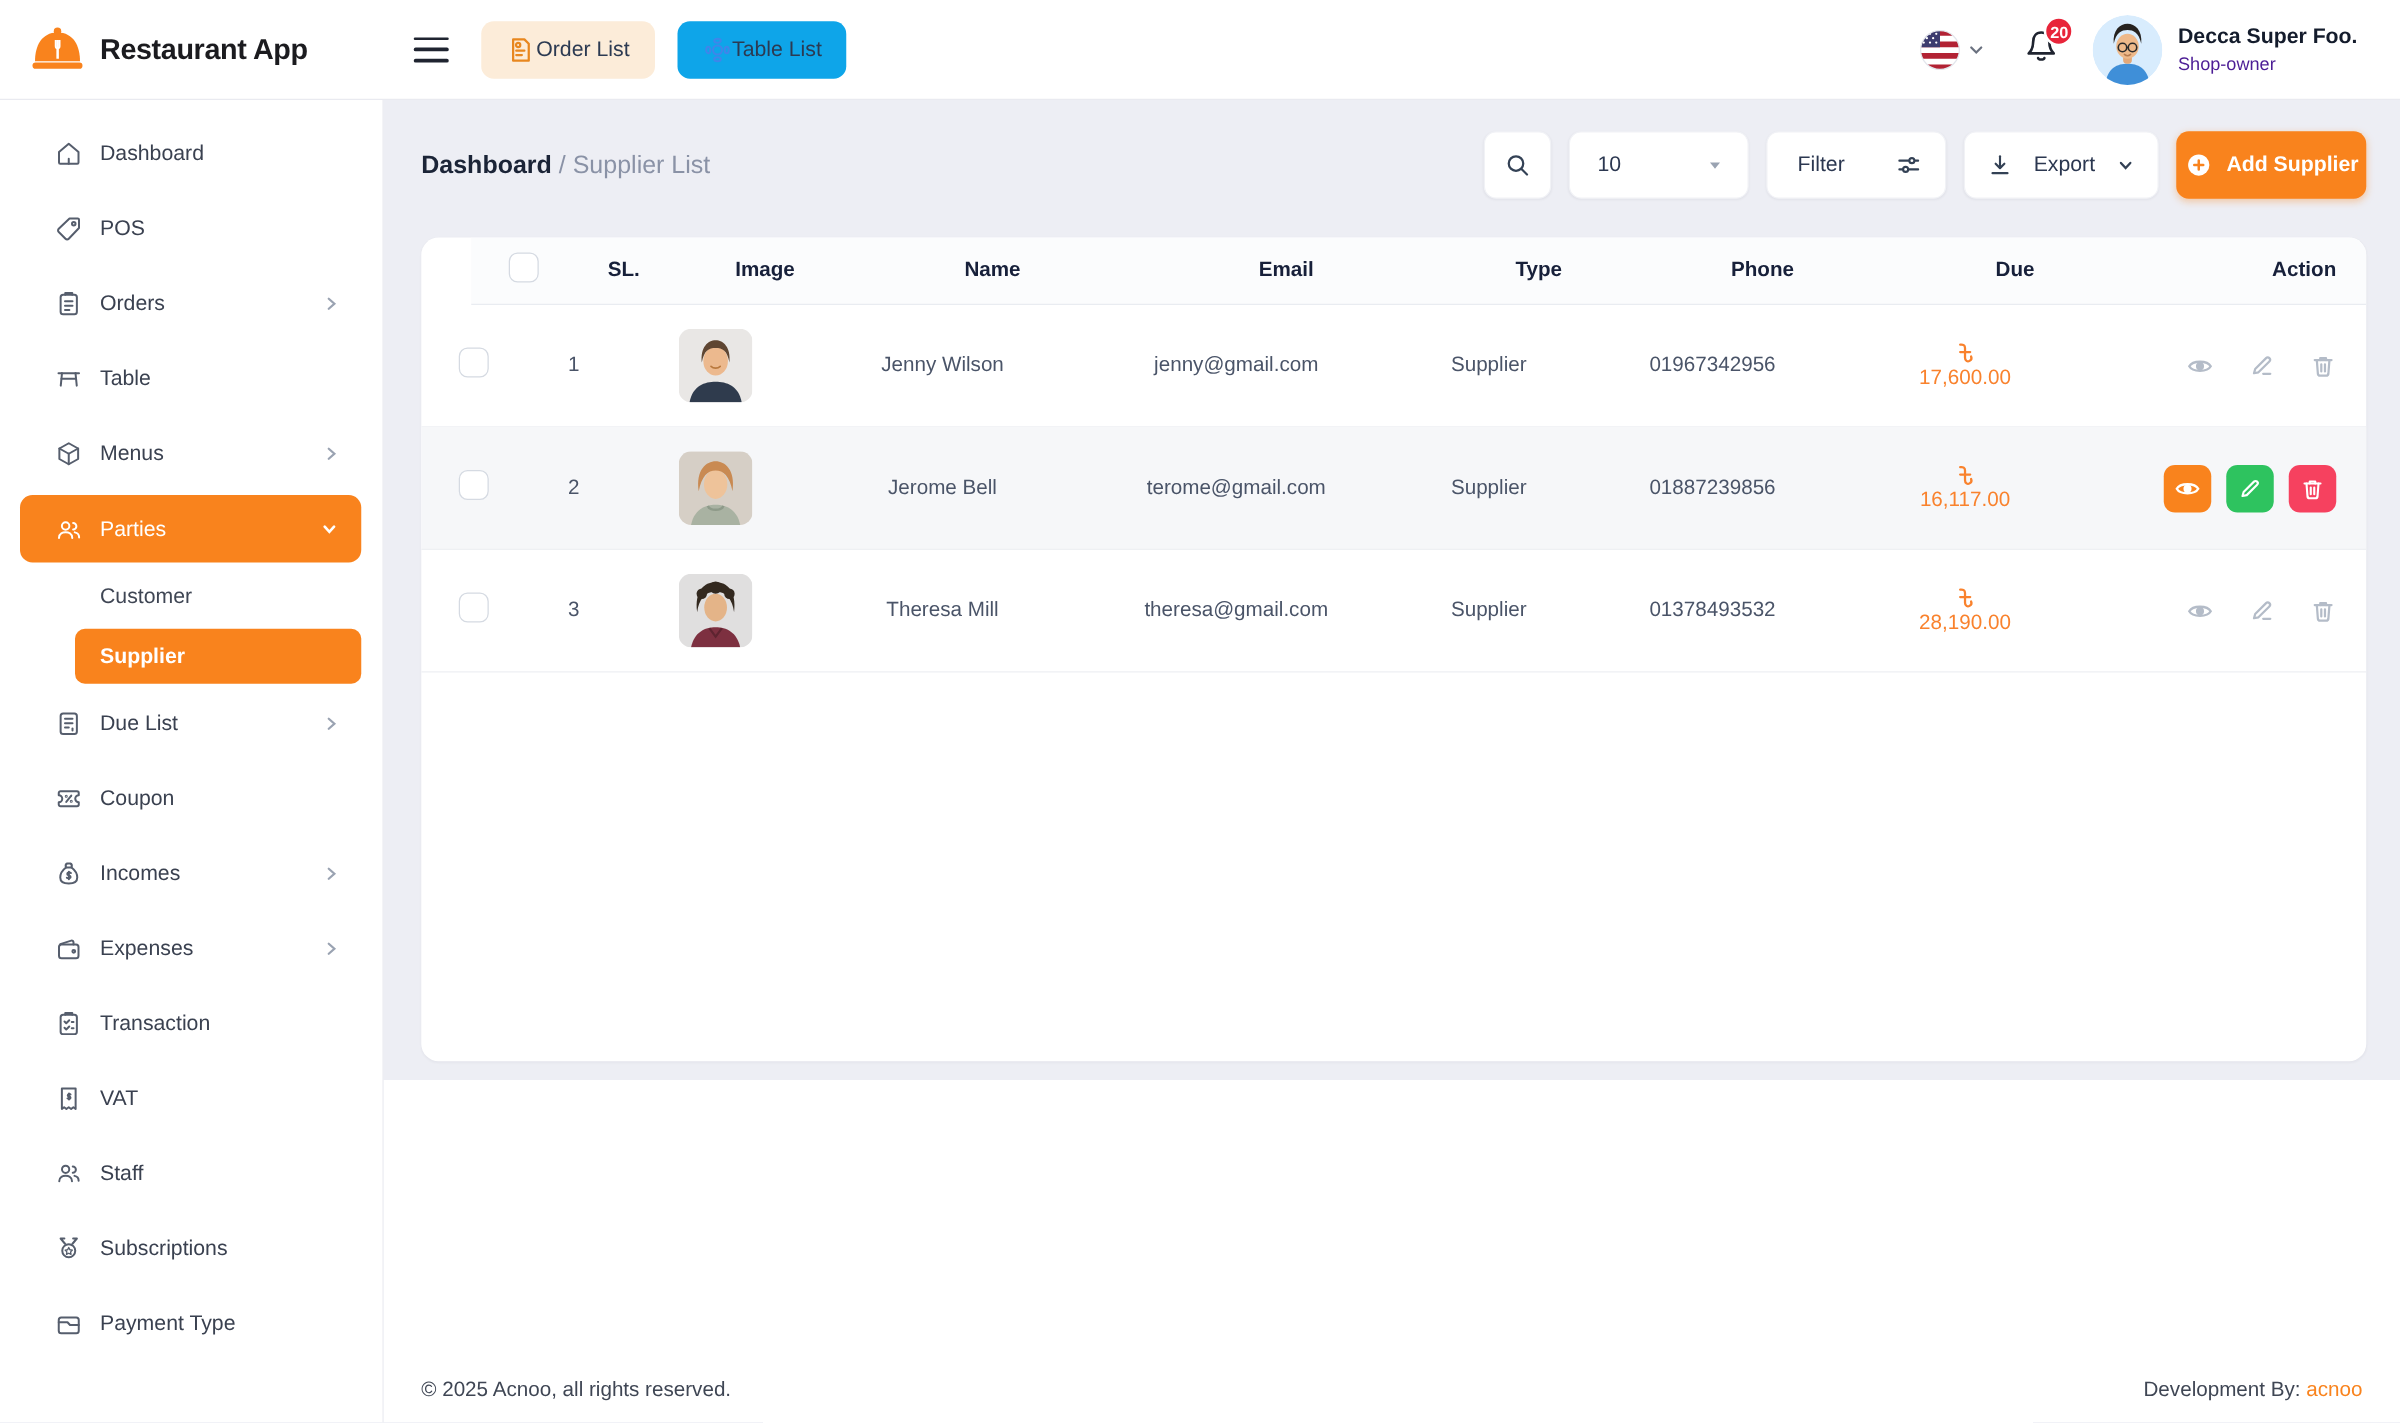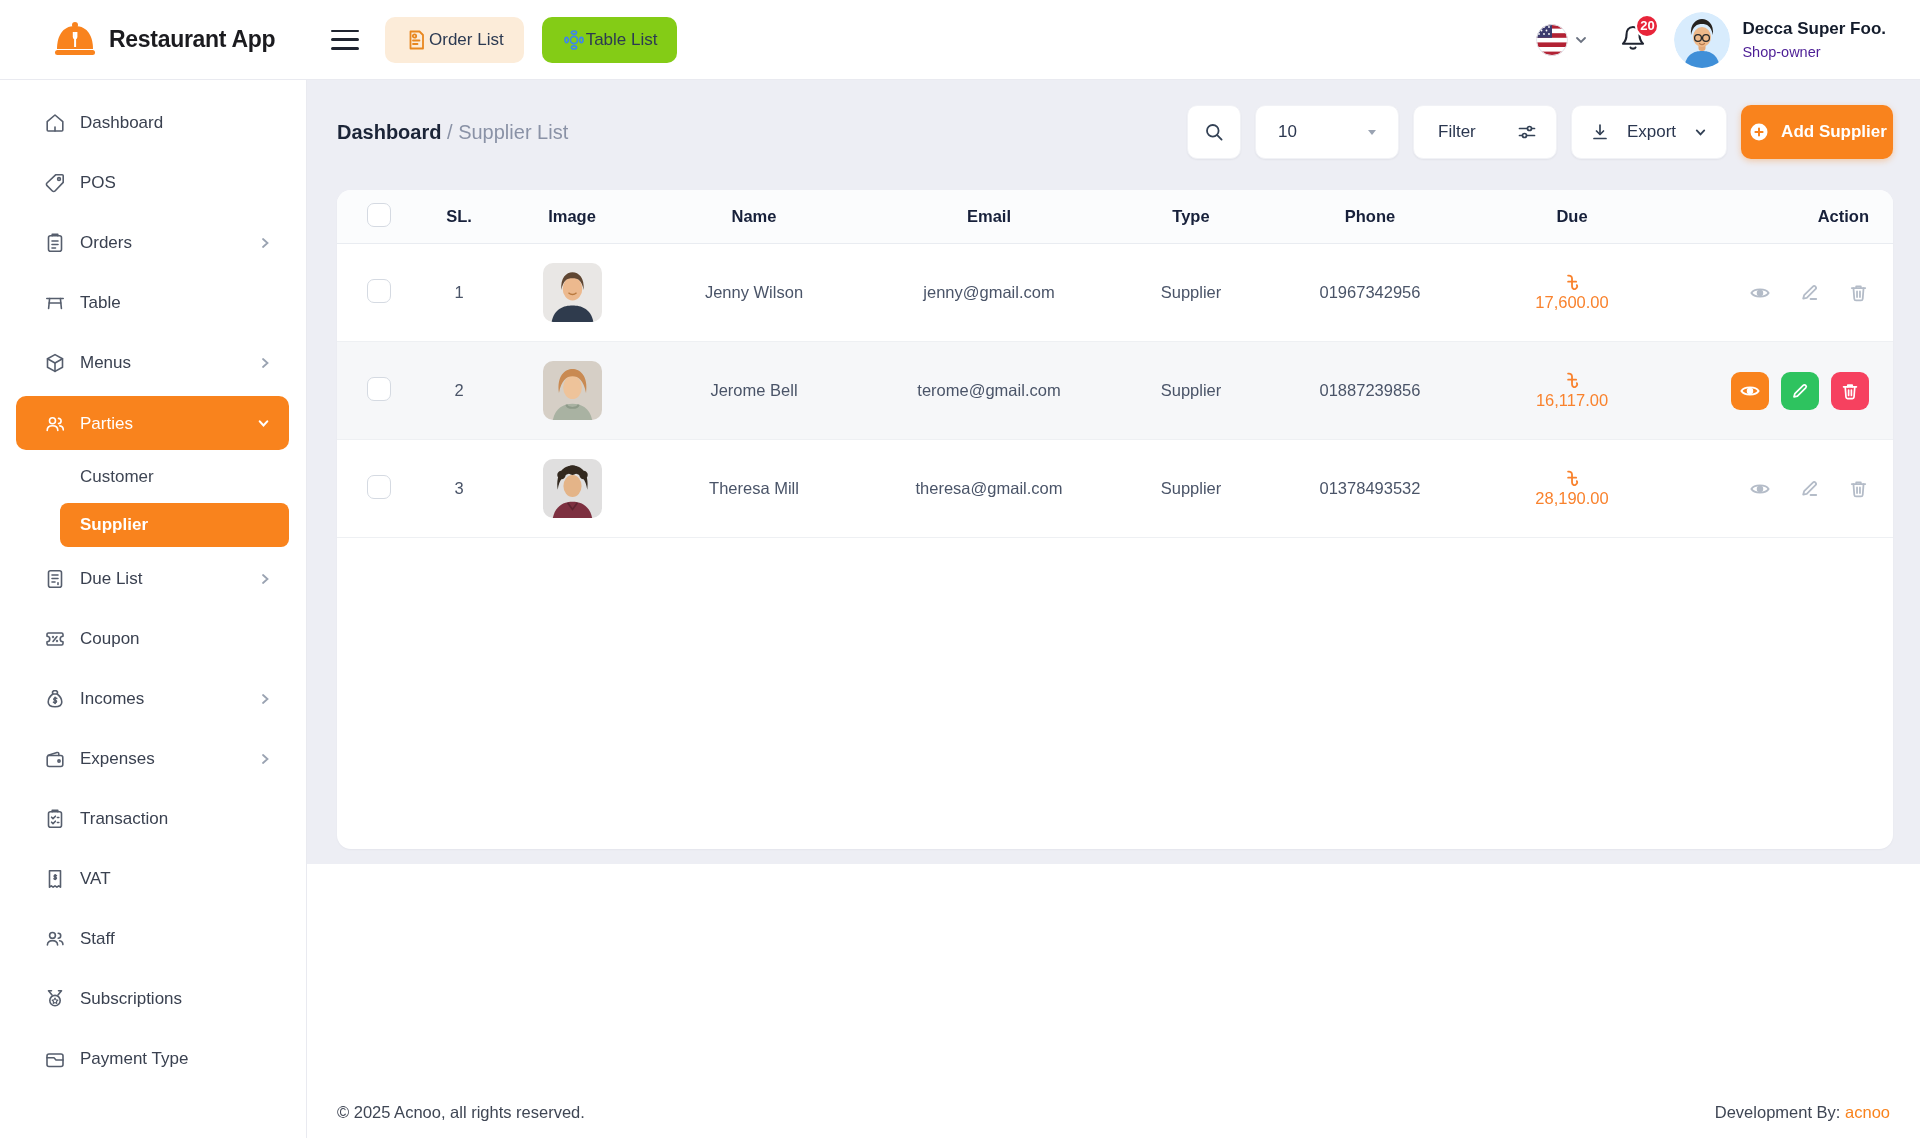--- a/index.html
+++ b/index.html
@@ -2,28 +2,28 @@
 <html><head>
 <meta charset="utf-8">
 <style>
   * { margin:0; padding:0; box-sizing:border-box; }
   html,body { width:1920px; height:1138px; overflow:hidden; background:#edeef4;
     font-family:"Liberation Sans","DejaVu Sans",sans-serif; color:#3a4150; }
 
   
   .topbar { height:80px; background:#fff; border-bottom:1px solid #e9eaf0;
     display:flex; align-items:center; position:relative; z-index:2; }
-  .logo-area { width:307px; display:flex; align-items:center; gap:12px; padding-left:53px; flex:0 0 auto; }
+  .logo-area { width:307px; display:flex; align-items:center; gap:12px; padding-left:24px; flex:0 0 auto; }
   .logo-title { font-size:23px; font-weight:800; color:#1b1b1f; letter-spacing:-0.3px; white-space:nowrap; }
   .burger { width:28px; height:20px; display:flex; flex-direction:column; justify-content:space-between; cursor:pointer; margin-left:24px; }
   .burger span { height:2.6px; background:#1f2430; border-radius:2px; }
   .top-pill { height:46px; border-radius:10px; display:flex; align-items:center; 
     padding:0 20px; font-size:17px; font-weight:400; color:#2c3a52; margin-left:26px; cursor:pointer; }
   .pill-orange { background:#fcecd9; }
-  .pill-blue { background:#84cc16; margin-left:18px; }
+  .pill-blue { background:#0ea5e9; margin-left:18px; }
   .top-right { margin-left:auto; display:flex; align-items:center; padding-right:34px; }
   .flag-wrap { display:flex; align-items:center; gap:6px; cursor:pointer; }
   .bell-wrap { position:relative; margin-left:30px; cursor:pointer; }
   .badge { position:absolute; top:-9px; right:-11px; min-width:24px; height:24px; border-radius:50%;
     background:#e8253a; color:#fff; font-size:13px; font-weight:700; display:flex; align-items:center;
     justify-content:center; border:2px solid #fff; }
   .avatar { width:56px; height:56px; border-radius:50%; overflow:hidden; margin-left:26px; flex:0 0 auto; cursor:pointer; }
   .user-meta { margin-left:12px; line-height:1.25; }
   .user-name { font-size:17px; font-weight:700; color:#141c2c; }
   .user-role { font-size:14.5px; color:#4c1d95; margin-top:3px; }
@@ -57,21 +57,21 @@
   .tbtn.select { width:144px; justify-content:space-between; padding:0 18px 0 22px; }
   .tbtn.filter { width:144px; justify-content:space-between; padding:0 18px 0 24px; }
   .tbtn.export { width:156px; justify-content:center; gap:17px; }
   .tbtn.add { width:152px; background:#f9831d; border:none; color:#fff; font-weight:700; justify-content:center; gap:10px;
     box-shadow:0 2px 6px rgba(249,131,29,.35); }
 
   
   .card { background:#fff; border-radius:14px; height:659px; overflow:hidden; box-shadow:0 1px 2px rgba(16,24,40,.04); }
   .grid { display:grid; grid-template-columns:46px 92px 134px 230px 240px 164px 194px 210px 1fr;
     align-items:center; padding:0 24px 0 30px; }
-  .t-head { height:54px; background:#fbfcfd; border-bottom:1px solid #e9ecf1; font-weight:700; font-size:16.5px; color:#17203a; }
+  .t-head { height:54px; background:#fbfcfd; border-bottom:1px solid #e9ecf1; font-weight:700; font-size:16.5px; color:#17203a;margin-left:40px; }
   .t-row { height:98px; border-bottom:1px solid #eef0f3; font-size:16.5px; color:#4a5468; }
   .t-row.hov { background:#f6f7f9; }
   .cell-c { text-align:center; }
   .cb { width:24px; height:24px; border:1.5px solid #d5dae2; border-radius:7px; background:#fff; display:inline-block; cursor:pointer; }
   .photo { width:59px; height:59px; border-radius:10px; overflow:hidden; display:block; margin:0 auto; }
   .due { display:flex; align-items:center; justify-content:center; gap:2px; color:#f9822d; font-weight:500;flex-direction:column; }
   .act { display:flex; align-items:center; justify-content:flex-end; gap:28px; color:#b4bcc8; }
   .act .aic { display:inline-flex; cursor:pointer; color:#b4bcc8; }
   .act-btns { display:flex; align-items:center; justify-content:flex-end; gap:12px; }
   .abtn { width:38px; height:38px; border-radius:9px; display:flex; align-items:center; justify-content:center; color:#fff; cursor:pointer; }

